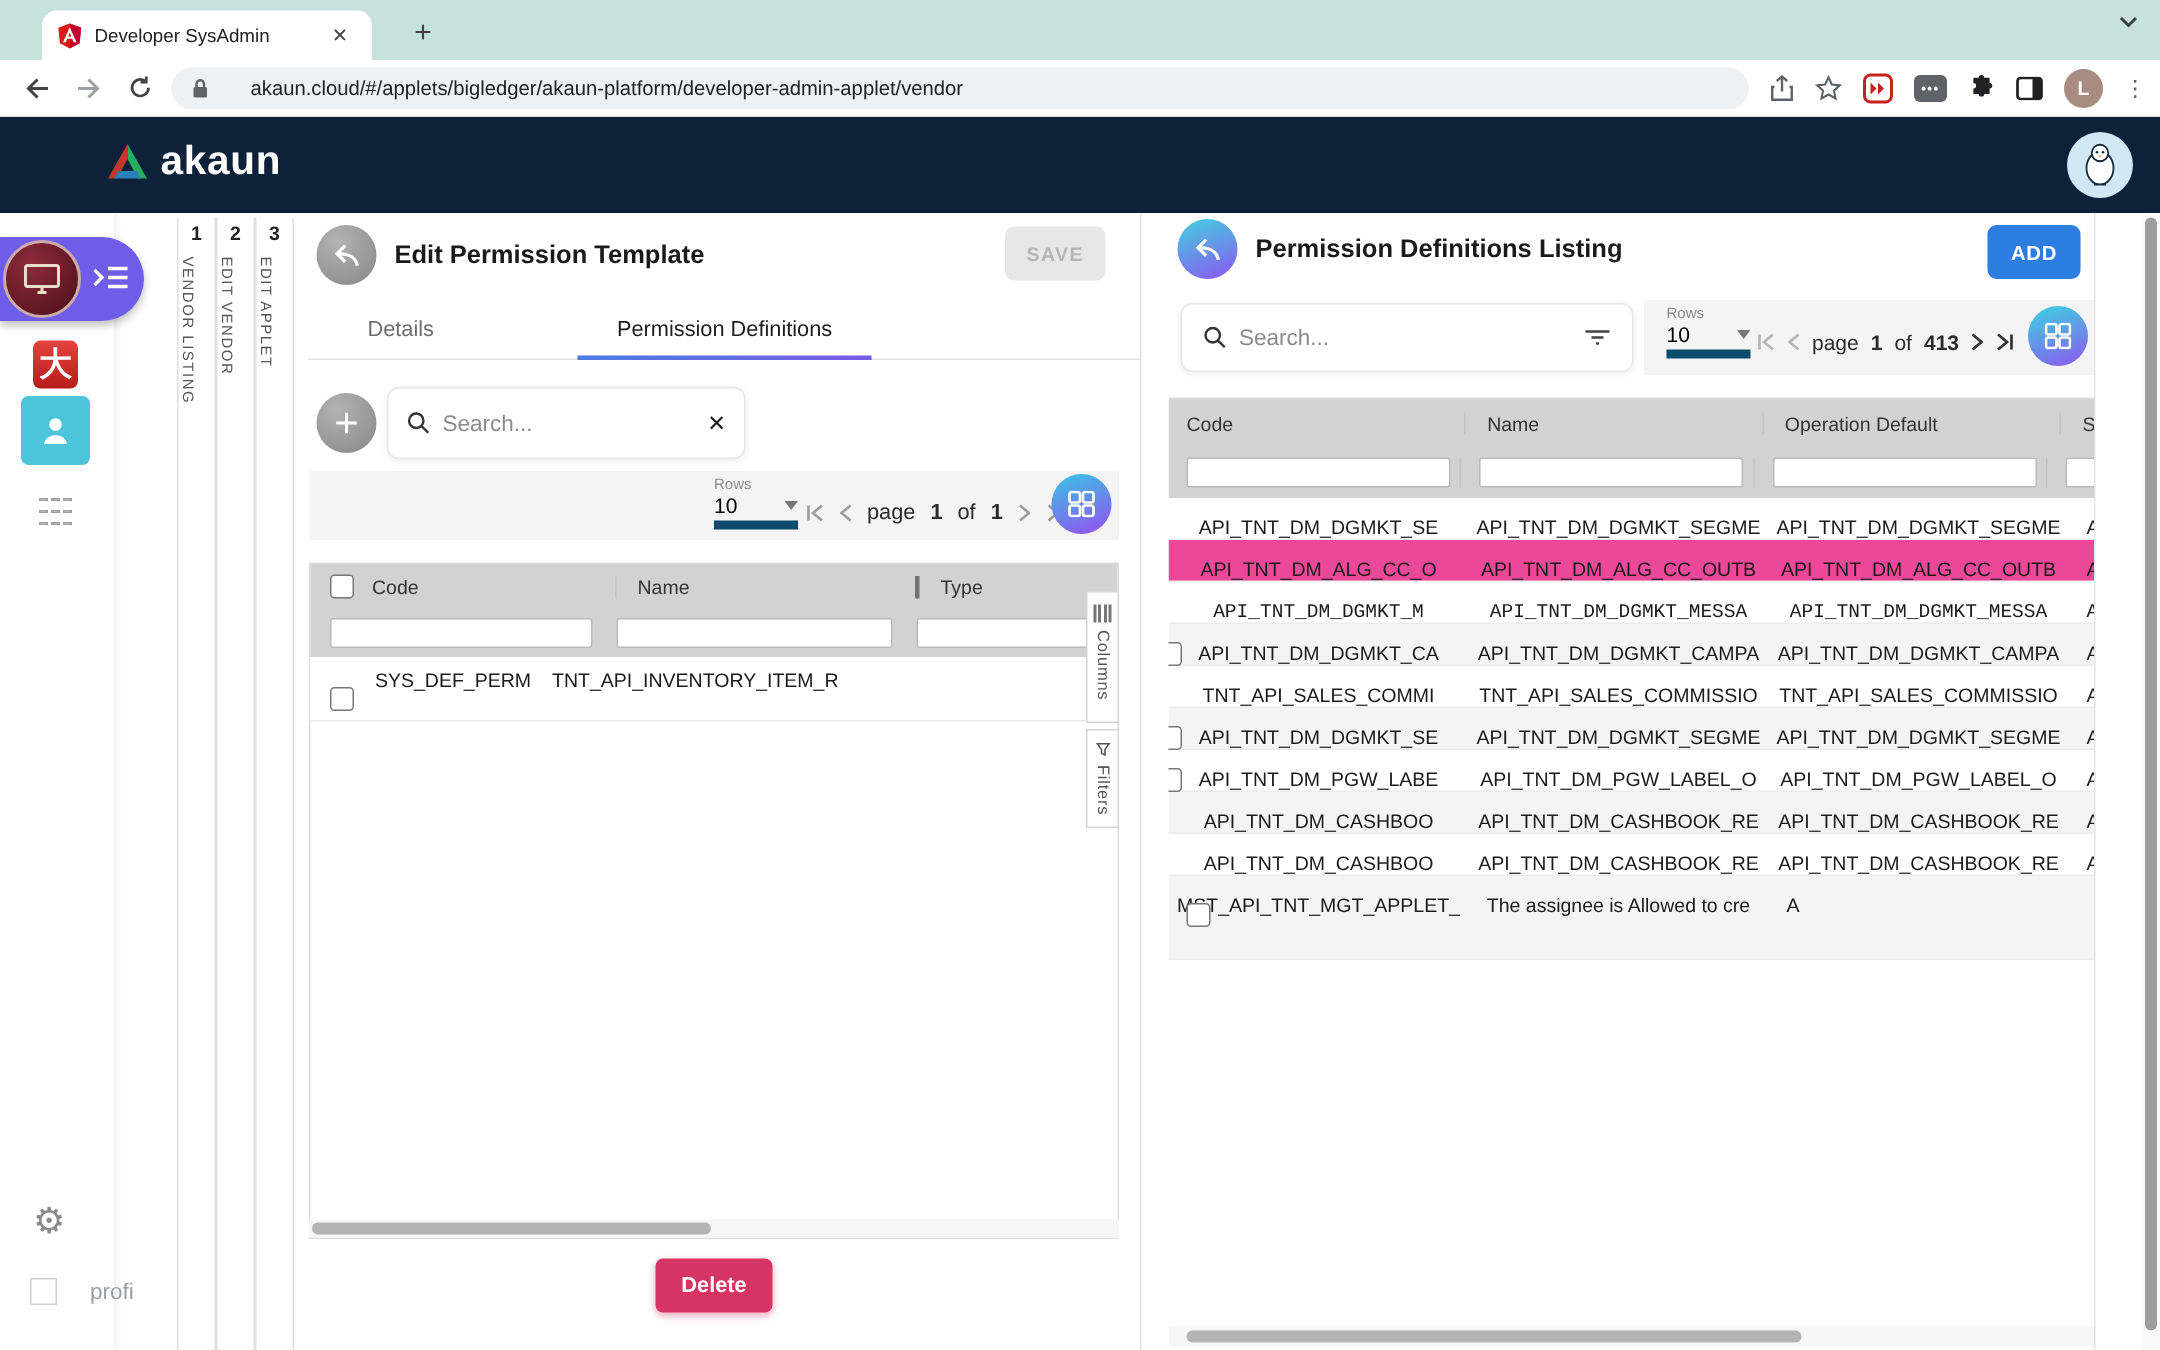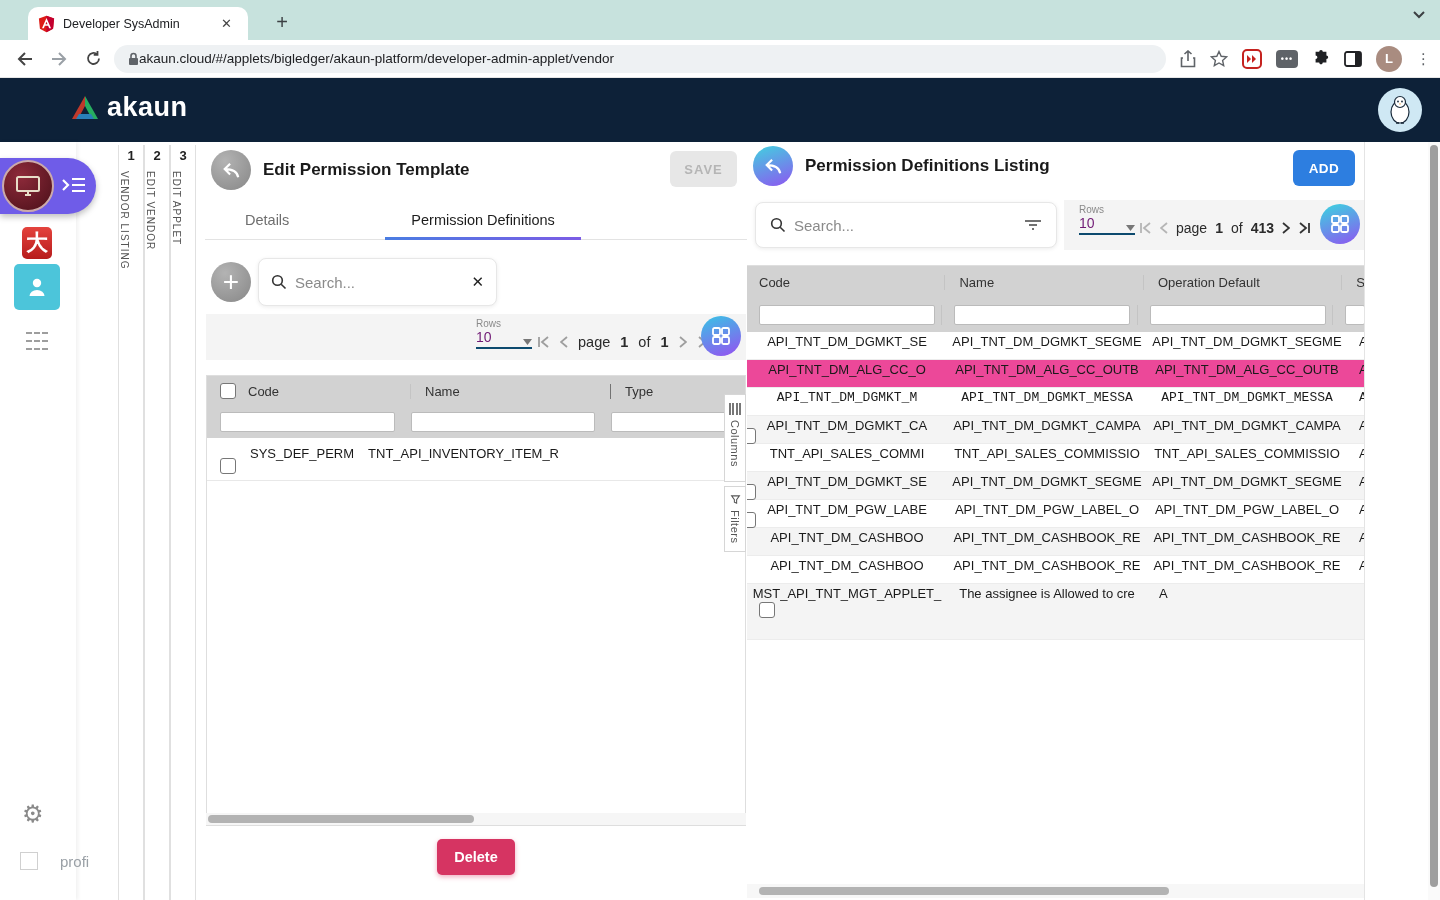--- a/index.html
+++ b/index.html
@@ -16,21 +16,21 @@
   .tab-close { font-size:13px; color:#444; padding:2px 6px; cursor:default; }
   .newtab { position:absolute; left:268px; top:8px; width:28px; height:28px; display:flex;
     align-items:center; justify-content:center; font-size:20px; color:#3c4043; }
   .tabchev { position:absolute; right:14px; top:10px; color:#3c4043; font-size:13px; }
 
   .urlbar { position:absolute; left:0; top:40px; width:1440px; height:38px; background:#fff;
     display:flex; align-items:center; border-bottom:1px solid #e6e6e6; }
   .navbtn { width:34px; height:34px; display:flex; align-items:center; justify-content:center; }
   .urlpill { height:28px; flex:0 0 1052px; margin-left:4px; background:#eef1f3; border-radius:14px;
     display:flex; align-items:center; padding:0 14px; }
-  .urltext { font-size:13.5px; color:#202124; margin-left:0; white-space:nowrap; }
+  .urltext { font-size:13.5px; color:#202124; margin-left:28px; white-space:nowrap; }
   .chromeicons { display:flex; align-items:center; gap:14px; margin-left:14px; }
   .pm-box { width:22px; height:18px; background:#5f6368; border-radius:4px; color:#fff; font-size:9px;
     display:flex; align-items:center; justify-content:center; letter-spacing:1px; font-weight:bold; }
   .ext-red { width:20px; height:20px; border:2px solid #c5221f; border-radius:5px; display:flex;
     align-items:center; justify-content:center; }
   .avatar-l { width:26px; height:26px; border-radius:50%; background:#a98c80; color:#fff; font-size:13px;
     display:flex; align-items:center; justify-content:center; font-weight:bold; }
   .kebab { color:#5f6368; font-size:15px; letter-spacing:0; }
 
   
@@ -67,22 +67,22 @@
   .wizlabel { writing-mode:vertical-rl; font-size:10px; color:#555; letter-spacing:1px; margin-top:8px; }
 
   
   .circ-btn { border-radius:50%; display:flex; align-items:center; justify-content:center; }
   .grad-circ { background:linear-gradient(160deg,#41b9e6 10%,#8d5bf0 90%); }
   .gray-circ { background:radial-gradient(circle at 35% 28%, #b3b3b3, #878787); }
   .search-card { background:#fff; border:1px solid #e7e7e7; border-radius:8px;
     box-shadow:0 1px 4px rgba(0,0,0,0.08); display:flex; align-items:center; }
   .ph { color:#8a8a8a; font-size:15px; margin-left:8px; flex:1; }
   .rows-label { font-size:10px; color:#8a8a8a; }
-  .rows-val { font-size:14px; color:#701a75; border-bottom:2px solid #0c4a6e; width:56px; display:flex;
-    justify-content:space-between; align-items:flex-end; padding-bottom:2px; }
+  .rows-val { font-size:14px; color:#000000; border-bottom:6px solid #0c4a6e; width:56px; display:flex;
+    justify-content:space-between; align-items:center; padding-bottom:2px; }
   .pag { display:flex; align-items:center; gap:10px; font-size:14.5px; color:#2b2b2b; }
   .pag b { font-weight:bold; }
   .pgchev { display:flex; align-items:center; }
   .thead { background:#d2d2d2; display:flex; align-items:center; font-size:13px; color:#333; }
   .tfilter { background:#d2d2d2; display:flex; align-items:center; }
   .tfilter input { height:20px; border:1px solid #bbb; border-radius:2px; background:#fff; }
   .cb { width:16px; height:16px; border:1.5px solid #777; border-radius:3px; background:#fff; }
 
   
   .lpanel { position:absolute; left:205px; top:142px; width:556px; height:758px; background:#fff;
@@ -115,39 +115,39 @@
   .side-tab .vt { writing-mode:vertical-rl; margin-top:5px; letter-spacing:0.5px; }
   .cols-icon { display:flex; gap:1.5px; }
   .cols-icon i { width:2px; height:12px; background:#777; display:block; }
   .lp-hscroll { position:absolute; left:1px; top:671px; width:540px; height:12px; background:#f6f6f6; }
   .lp-hthumb { position:absolute; left:2px; top:2px; width:266px; height:8px; background:#b3b3b3; border-radius:4px; }
   .delete-btn { position:absolute; left:232px; top:697px; width:78px; height:36px; background:#d63462;
     border:none; border-radius:5px; color:#fff; font-size:14.5px; font-weight:bold;
     box-shadow:0 2px 5px rgba(214,52,98,0.4); }
 
   
-  .rpanel { position:absolute; left:747px; top:142px; width:618px; height:758px; background:#fff;
+  .rpanel { position:absolute; left:779px; top:142px; width:618px; height:758px; background:#fff;
     border-right:1px solid #e4e4e4; overflow:hidden; }
   .rp-head { position:absolute; left:6px; top:4px; display:flex; align-items:center; }
   .add-btn { position:absolute; left:546px; top:8px; width:62px; height:36px; background:#2d7ee0;
     border:none; border-radius:6px; color:#fff; font-size:13.5px; font-weight:bold; letter-spacing:0.5px; }
   .rp-toolbar { position:absolute; left:317px; top:58px; width:300px; height:50px; background:#f4f4f4; }
   .rp-search { position:absolute; left:8px; top:60px; width:302px; height:46px; padding:0 14px; }
   .rp-rows { position:absolute; left:332px; top:62px; }
   .rp-pag { position:absolute; left:392px; top:78px; }
   .rp-pag .pag { gap:8px; font-size:14px; }
   .rp-gridbtn { position:absolute; left:573px; top:62px; width:40px; height:40px;
     background:linear-gradient(160deg,#3ecfe0 5%,#8a5cf0 95%); }
   .rp-table { position:absolute; left:0; top:123px; width:618px; height:560px; border-top:1px solid #dedede; }
   .rp-thead { height:32px; }
   .rp-thead .hc, .rp-tfilter .fc { border-right:1px solid #c4c4c4; }
   .rp-tfilter { height:34px; }
   .rp-row { display:flex; align-items:flex-start; border-bottom:1px solid #ececec; font-size:13px;
     color:#1a1a1a; position:relative; }
-  .rp-row .cell { text-align:center; padding-top:2px; white-space:nowrap; overflow:visible; }
+  .rp-row .cell { text-align:center; padding-top:12px; white-space:nowrap; overflow:visible; }
   .c1 { width:200px; } .c2 { width:200px; } .c3 { width:200px; } .c4 { width:18px; text-align:left; }
   .row-cb { position:absolute; z-index:3; }
   .ovl { position:relative; }
   .ghost { position:absolute; left:3px; top:0; color:#1a1a1a; }
   .rp-hscroll { position:absolute; left:0; top:742px; width:617px; height:14px; background:#f7f7f7; }
   .rp-hthumb { position:absolute; left:12px; top:3px; width:410px; height:8px; background:#b3b3b3; border-radius:4px; }
 
   .page-vscroll { position:absolute; left:1428px; top:142px; width:12px; height:758px; background:#fafafa; }
   .page-vthumb { position:absolute; left:2px; top:3px; width:8px; height:742px; background:#9e9e9e; border-radius:4px; }
 </style>
@@ -363,21 +363,21 @@
         <rect x="1" y="10" width="7" height="7" rx="1.5" stroke="#fff" stroke-width="1.8" fill="none"></rect>
         <rect x="10" y="10" width="7" height="7" rx="1.5" stroke="#fff" stroke-width="1.8" fill="none"></rect>
       </svg>
     </div>
 
     <div class="lp-table">
       <div class="thead lp-thead">
         <span class="cb" style="margin-left:13px"></span>
         <span style="margin-left:12px;width:162px">Code</span>
         <span style="width:200px;border-left:1px solid #c4c4c4;padding-left:14px">Name</span>
-        <span style="border-left:1px solid #737373;padding-left:14px">Type</span>
+        <span style="border-left:3px solid #737373;padding-left:14px">Type</span>
       </div>
       <div class="tfilter lp-tfilter">
         <input style="margin-left: 13px; width: 175px;">
         <input style="margin-left: 16px; width: 184px;">
         <input style="margin-left: 16px; width: 120px;">
       </div>
       <div class="lp-row">
         <span class="cb" style="margin-left:13px;margin-top:12px;flex:0 0 16px"></span>
         <span style="padding-left:14px">SYS_DEF_PERM</span>
         <span style="width:200px;padding-left:14px">TNT_API_INVENTORY_ITEM_R</span>

